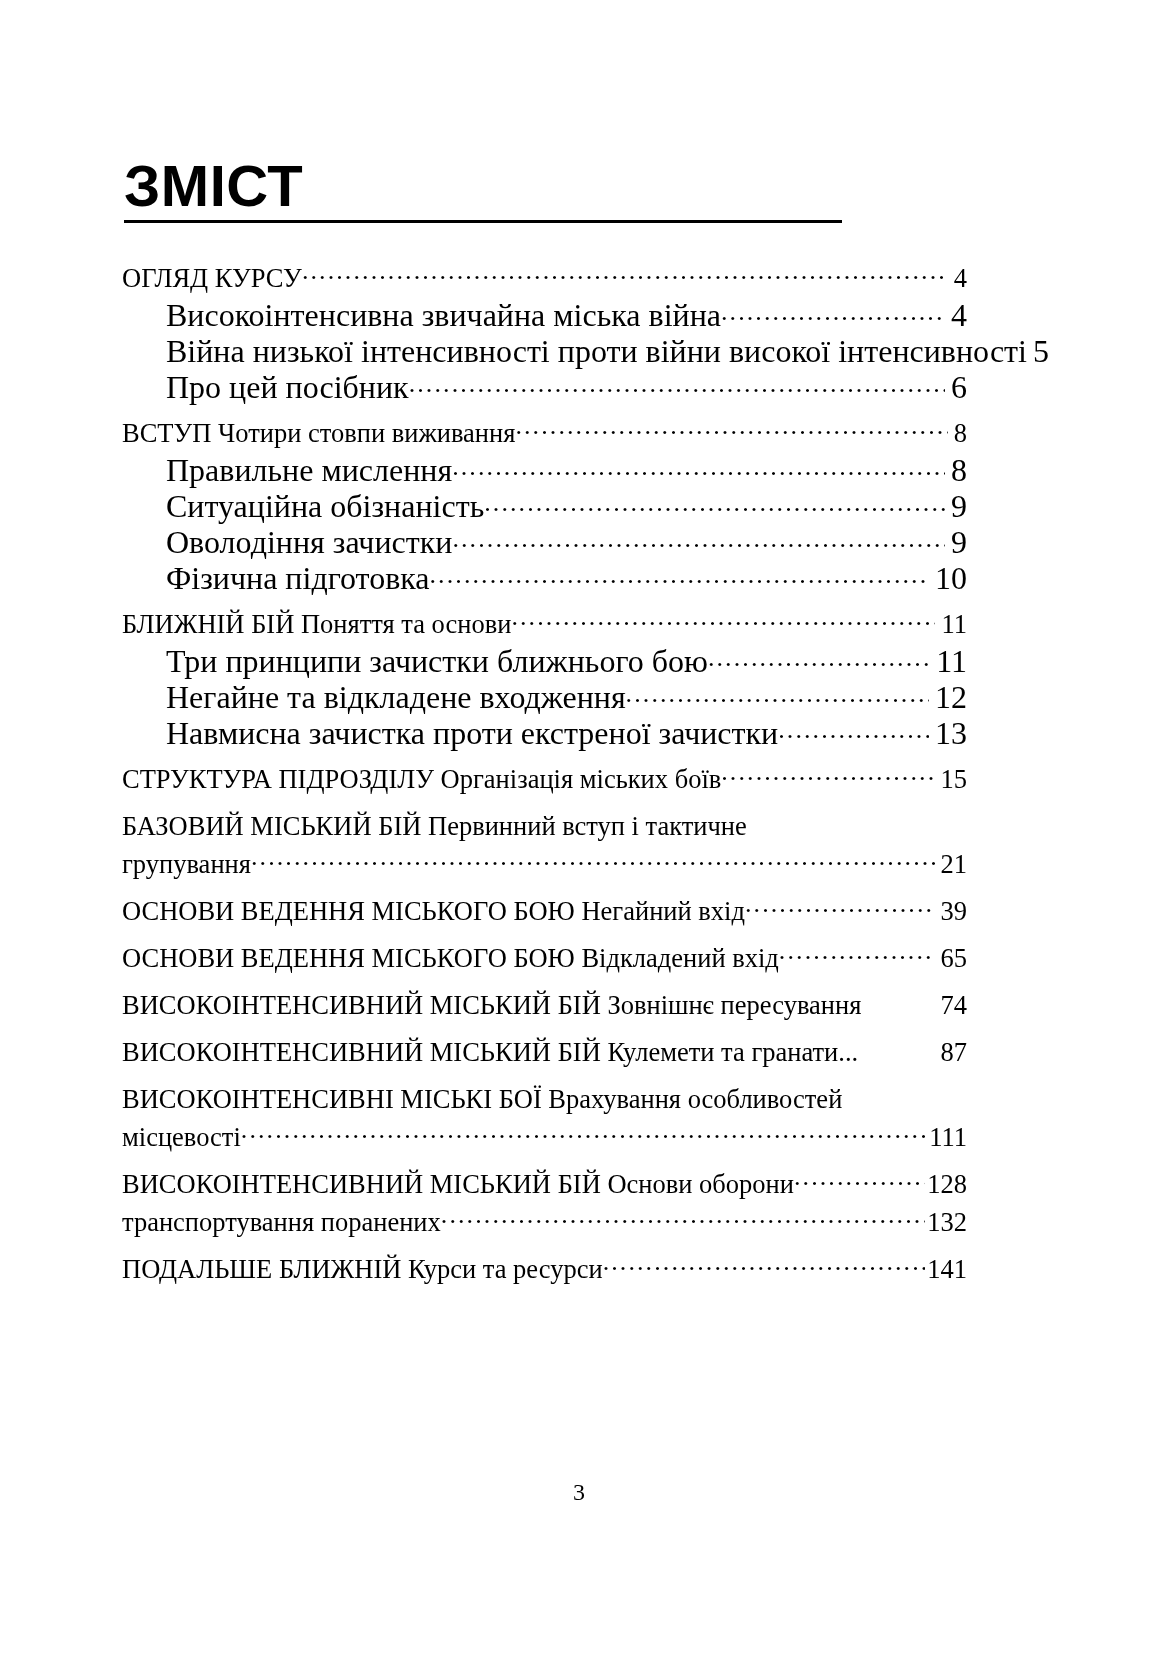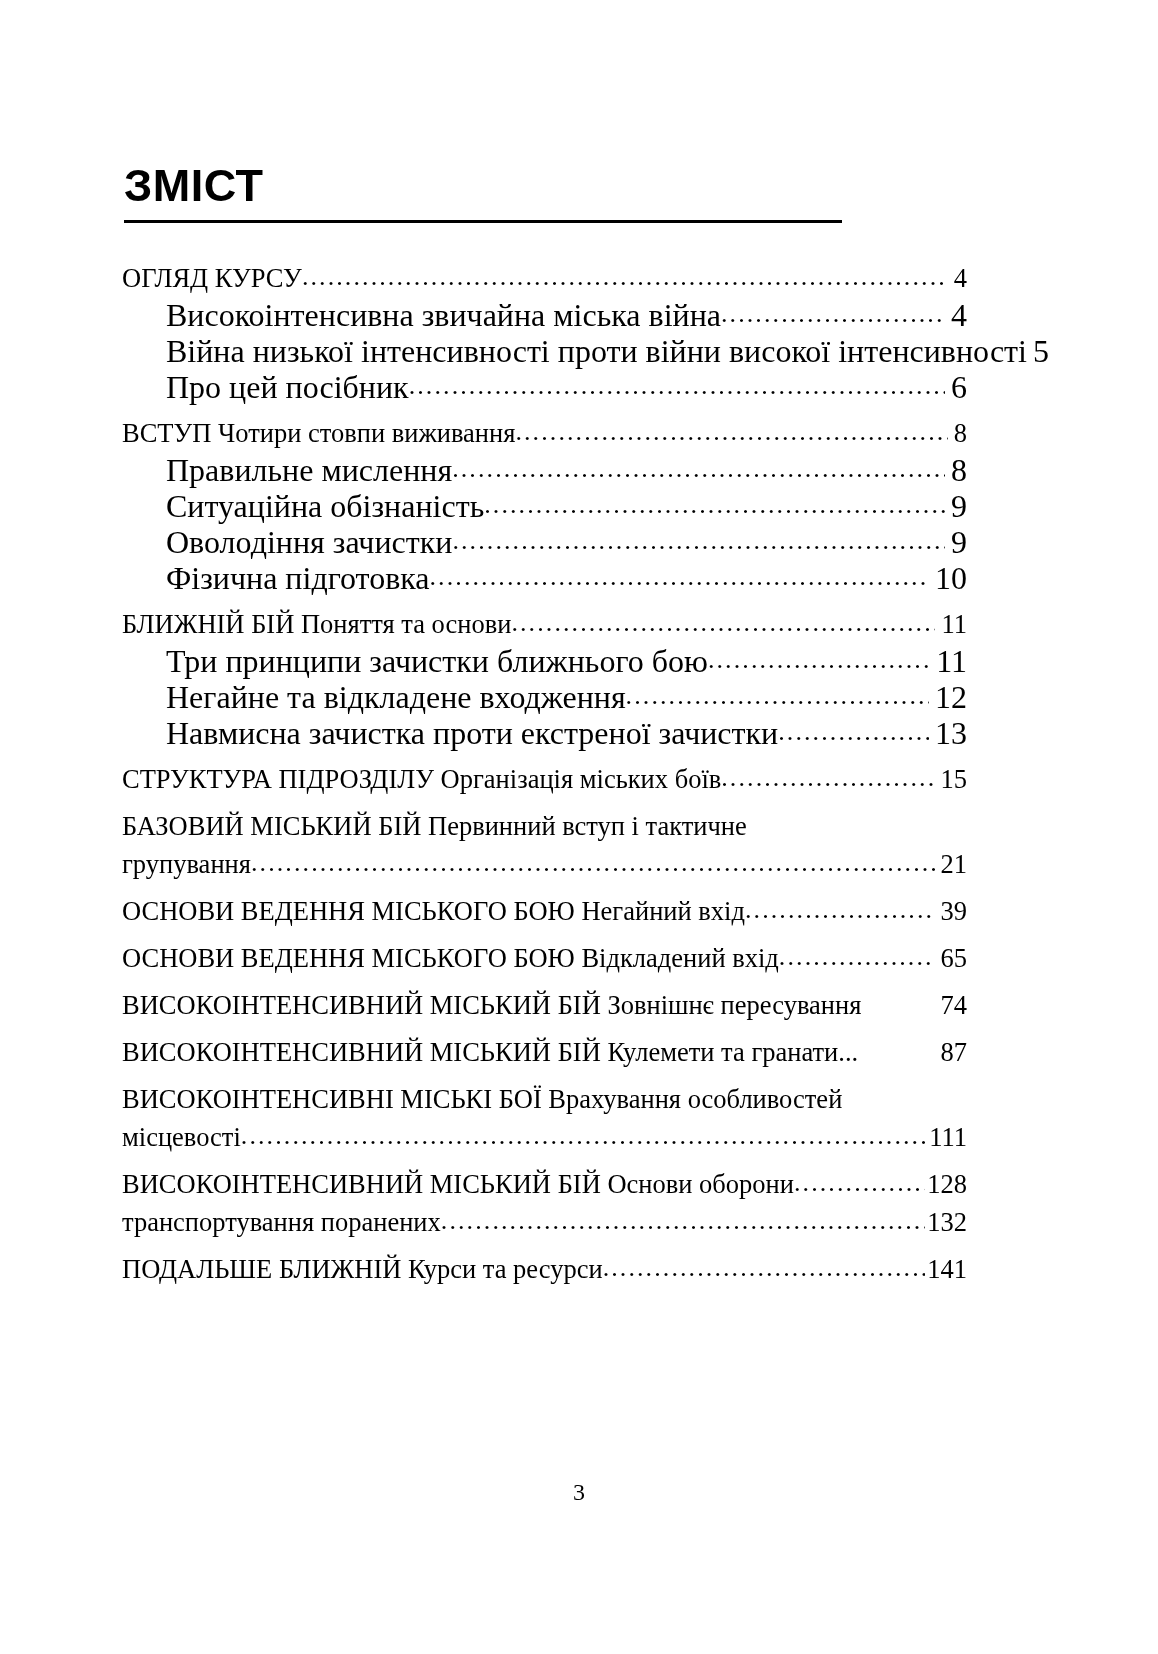--- a/index.html
+++ b/index.html
@@ -29,21 +29,21 @@
   .toc-wrap {
     position: absolute;
     left: 122px;
     top: 160px;
     width: 845px;
   }
 
   .toc-title {
     font-family: "Liberation Sans", "DejaVu Sans", sans-serif;
     font-weight: bold;
-    font-size: 45px;
+    font-size: 58px;
     line-height: 52px;
     letter-spacing: 0.5px;
     color: #000;
     margin: 0;
     padding: 0 0 4px 2px;
   }
 
   .title-rule {
     width: 718px;
     height: 3px;
@@ -52,21 +52,21 @@
   }
 
   .toc-list {
     margin: 36px 0 0 0;
     padding: 0;
     list-style: none;
   }
 
   .toc-entry {
     display: flex;
-    align-items: flex-end;
+    align-items: center;
     font-size: 26.5px;
     line-height: 38px;
     white-space: nowrap;
     width: 100%;
     box-sizing: border-box;
   }
 
   .toc-entry.level-1 {
     padding-left: 0px;
     margin-top: 9px;

